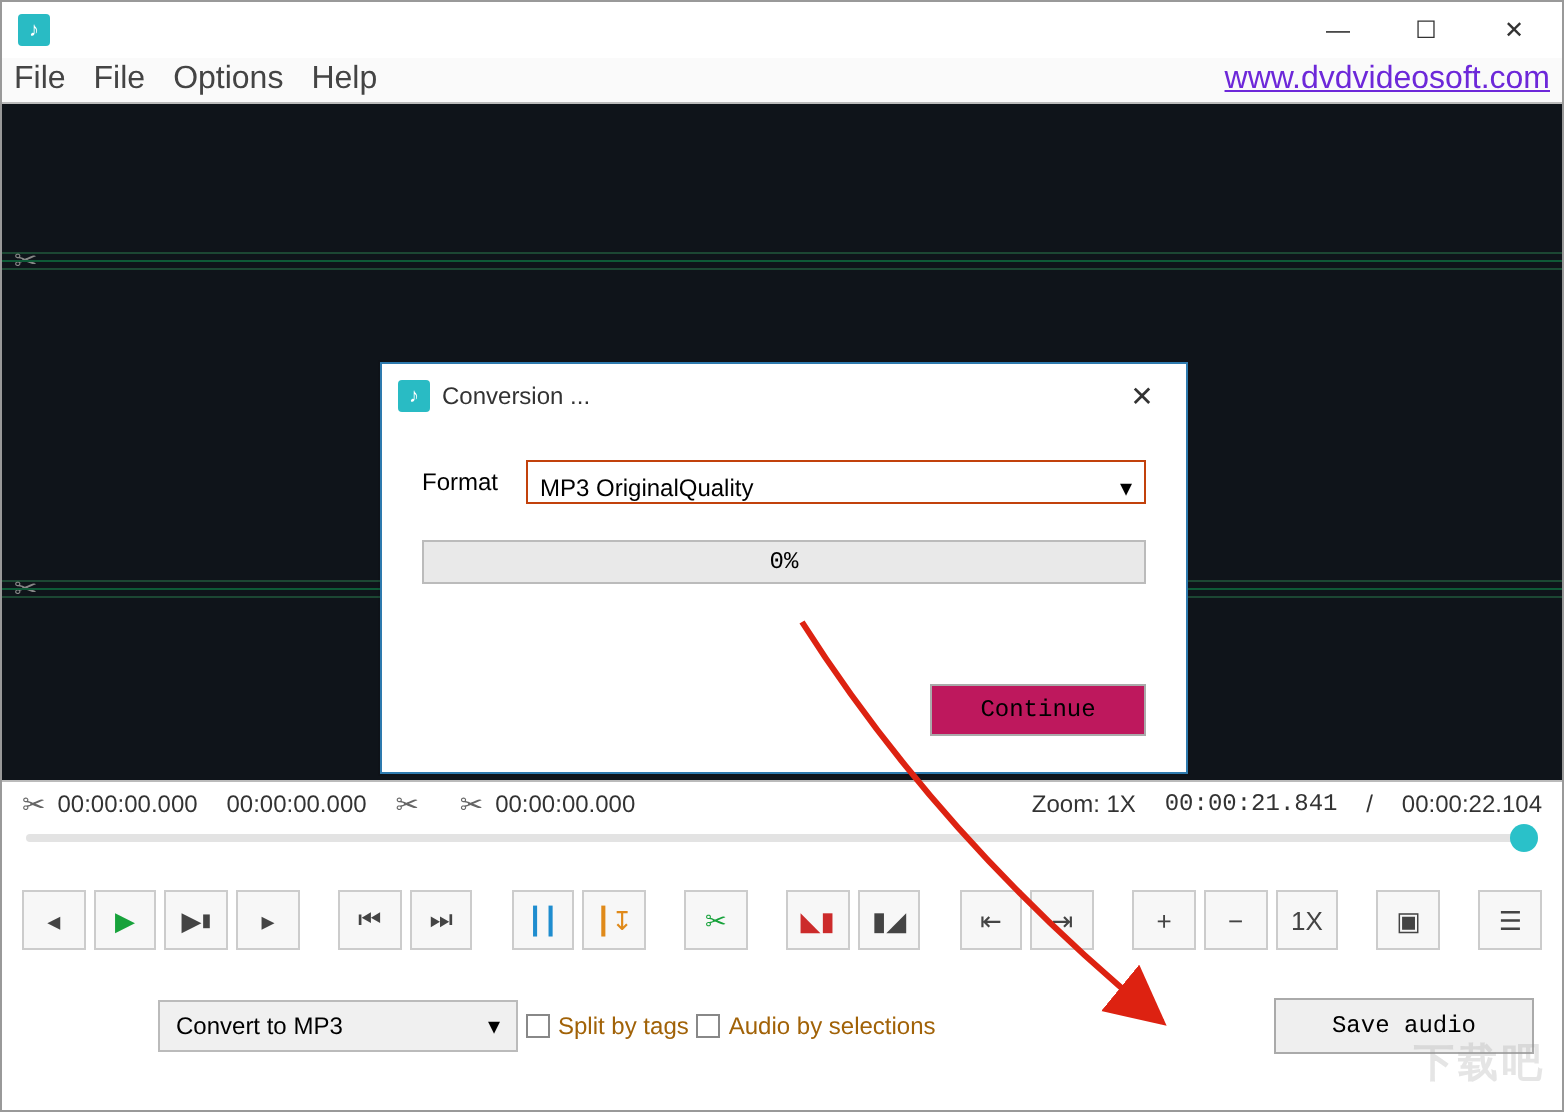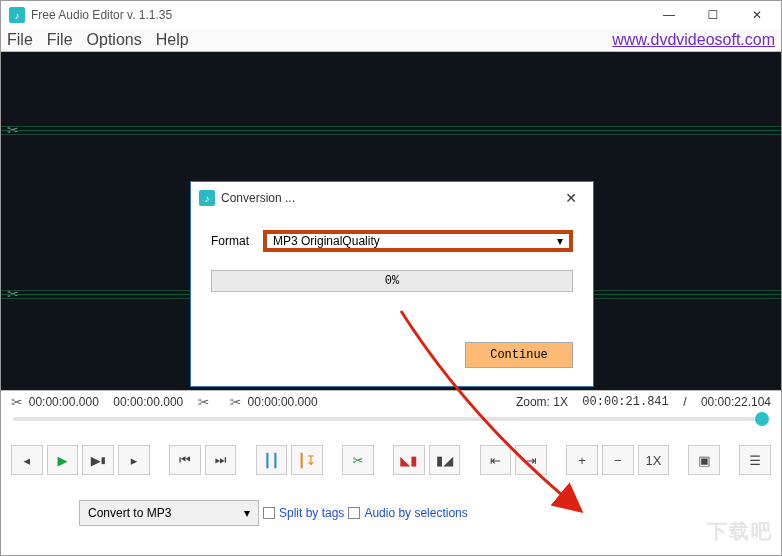--- a/index.html
+++ b/index.html
@@ -35,48 +35,47 @@
 .tbtn { width: 34px; height: 30px; border: 1px solid #ccc; background: #f7f7f7; display: flex; align-items: center; justify-content: center; font-size: 13px; color: #444; }
 .sep { width: 12px; }
 .tbtn.green { color: #17a23b; }
 .tbtn.blue { color: #1f8dcf; }
 .tbtn.orange { color: #e08a1a; }
 .tbtn.red { color: #cc2b2b; }
 
 .bottom { height: 56px; display: flex; align-items: center; padding: 0 14px; gap: 4px; background: #fff; }
 .bottom .combo { width: 180px; height: 26px; border: 1px solid #bbb; background: #f0f0f0; display: flex; align-items: center; padding: 0 8px; font-size: 12px; font-family: "Courier New", monospace; }
 .bottom .combo .arrow { margin-left: auto; }
-.bottom .chk { display: flex; align-items: center; font-size: 12px; font-family: "Courier New", monospace; color: #1d4ed8; gap: 4px; }
+.bottom .chk { display: flex; align-items: center; font-size: 12px; font-family: "Courier New", monospace; color: #a16207; gap: 4px; }
 .bottom .chkbox { width: 12px; height: 12px; border: 1px solid #888; display: inline-block; }
 .bottom .spacer { flex: 1; }
 .bottom .savebtn { width: 130px; height: 28px; border: 1px solid #aaa; background: #efefef; font-size: 12px; font-family: "Courier New", monospace; display: flex; align-items: center; justify-content: center; }
 
 .dialog { position: absolute; left: 189px; top: 180px; width: 404px; background: #fff; border: 1px solid #2e7aae; box-shadow: 0 0 0 1px rgba(0,0,0,0.05); }
 .dialog .dtitle { height: 32px; background: #fff; display: flex; align-items: center; padding: 0 8px; font-size: 12px; color: #333; }
 .dialog .dicon { width: 16px; height: 16px; background: #29bbc4; border-radius: 2px; margin-right: 6px; display: inline-flex; align-items: center; justify-content: center; color: #fff; font-size: 10px; }
 .dialog .spacer { flex: 1; }
 .dialog .closebtn { width: 28px; height: 28px; display: flex; align-items: center; justify-content: center; font-size: 14px; }
 .dialog .body { padding: 16px 20px 18px; }
 .dialog .row { display: flex; align-items: center; gap: 14px; margin-bottom: 18px; font-size: 12px; font-family: "Courier New", monospace; }
-.dialog .select { flex: 1; height: 22px; border: 4px solid #c2410c; background: #fff; display: flex; align-items: flex-end; padding: 0 6px; font-size: 12px; font-family: "Courier New", monospace; }
+.dialog .select { flex: 1; height: 22px; border: 1px solid #c2410c; background: #fff; display: flex; align-items: flex-end; padding: 0 6px; font-size: 12px; font-family: "Courier New", monospace; }
 .dialog .select .arrow { margin-left: auto; }
 .dialog .progress { height: 22px; border: 1px solid #bbb; background: #e9e9e9; display: flex; align-items: center; justify-content: center; font-size: 12px; font-family: "Courier New", monospace; }
 .dialog .footer { display: flex; justify-content: flex-end; margin-top: 50px; }
-.dialog .contbtn { width: 108px; height: 26px; border: 1px solid #aaa; background: #fdba74; font-size: 12px; font-family: "Courier New", monospace; display: flex; align-items: center; justify-content: center; }
+.dialog .contbtn { width: 108px; height: 26px; border: 1px solid #aaa; background: #be185d; font-size: 12px; font-family: "Courier New", monospace; display: flex; align-items: center; justify-content: center; }
 
 .arrow-svg { position: absolute; left: 380px; top: 300px; pointer-events: none; }
 
 .watermark { position: absolute; right: 8px; bottom: 10px; font-size: 20px; color: rgba(150,150,150,0.25); font-weight: bold; letter-spacing: 2px; pointer-events: none; }
 </style>
 </head>
 <body>
 
 <div class="titlebar">
   <span class="appicon">♪</span>
-  <span class="title">Free Audio Editor v. 1.1.35</span>
   <span class="spacer"></span>
   <div class="winbtns">
     <div class="winbtn">—</div>
     <div class="winbtn">☐</div>
     <div class="winbtn">✕</div>
   </div>
 </div>
 
 <div class="menubar">
   <span class="menuitem">File</span>
@@ -159,20 +158,21 @@
   </div>
   <div class="chk">
     <span class="chkbox"></span>
       <span>Split by tags</span>
   </div>
   <div class="chk">
     <span class="chkbox"></span>
       <span>Audio by selections</span>
   </div>
   <span class="spacer"></span>
+  <div class="savebtn">Save audio</div>
 </div>
 
 <div class="dialog">
   <div class="dtitle">
     <span class="dicon">♪</span>
     <span>Conversion ...</span>
     <span class="spacer"></span>
     <span class="closebtn">✕</span>
   </div>
   <div class="body">

